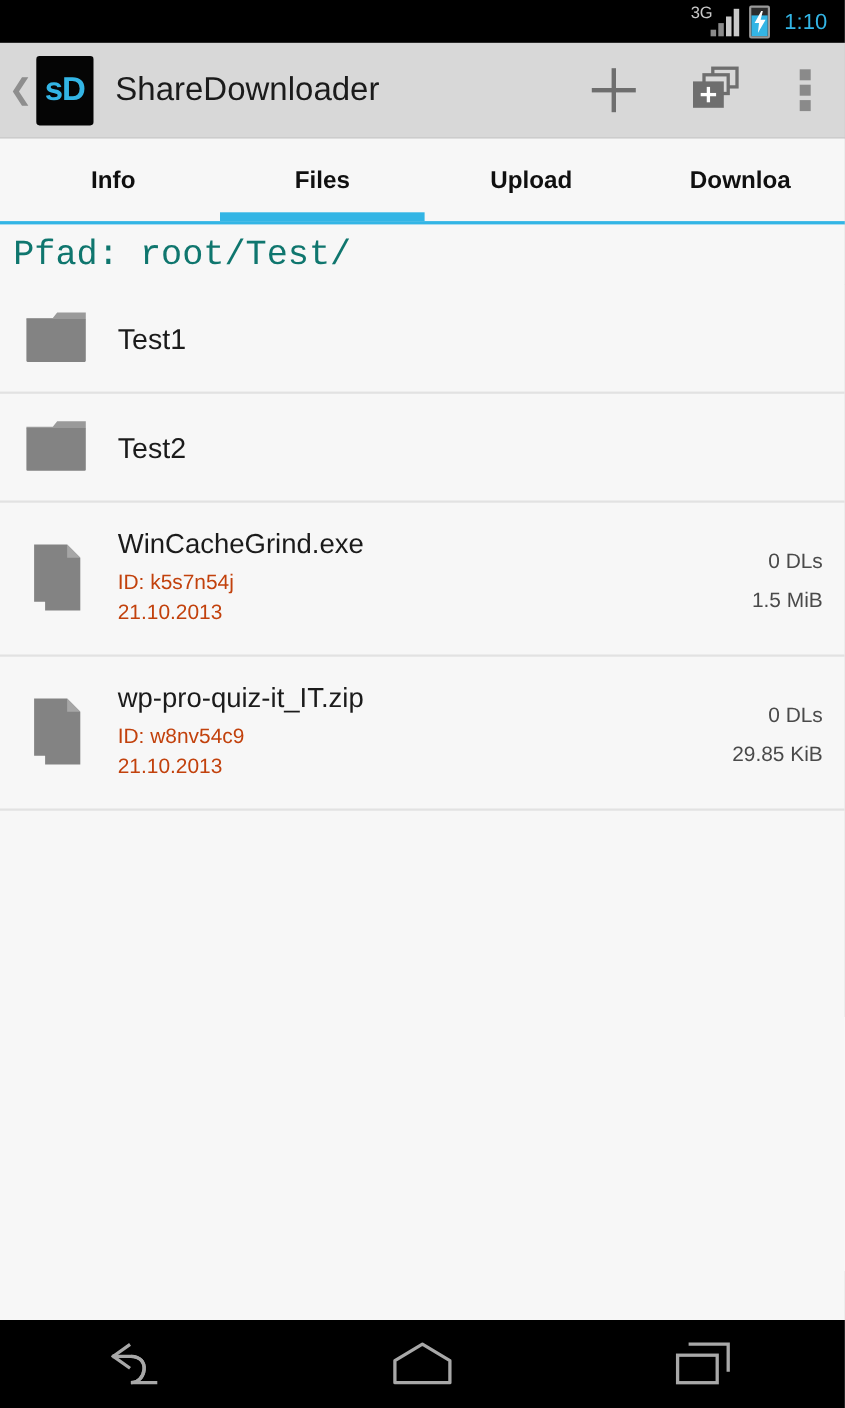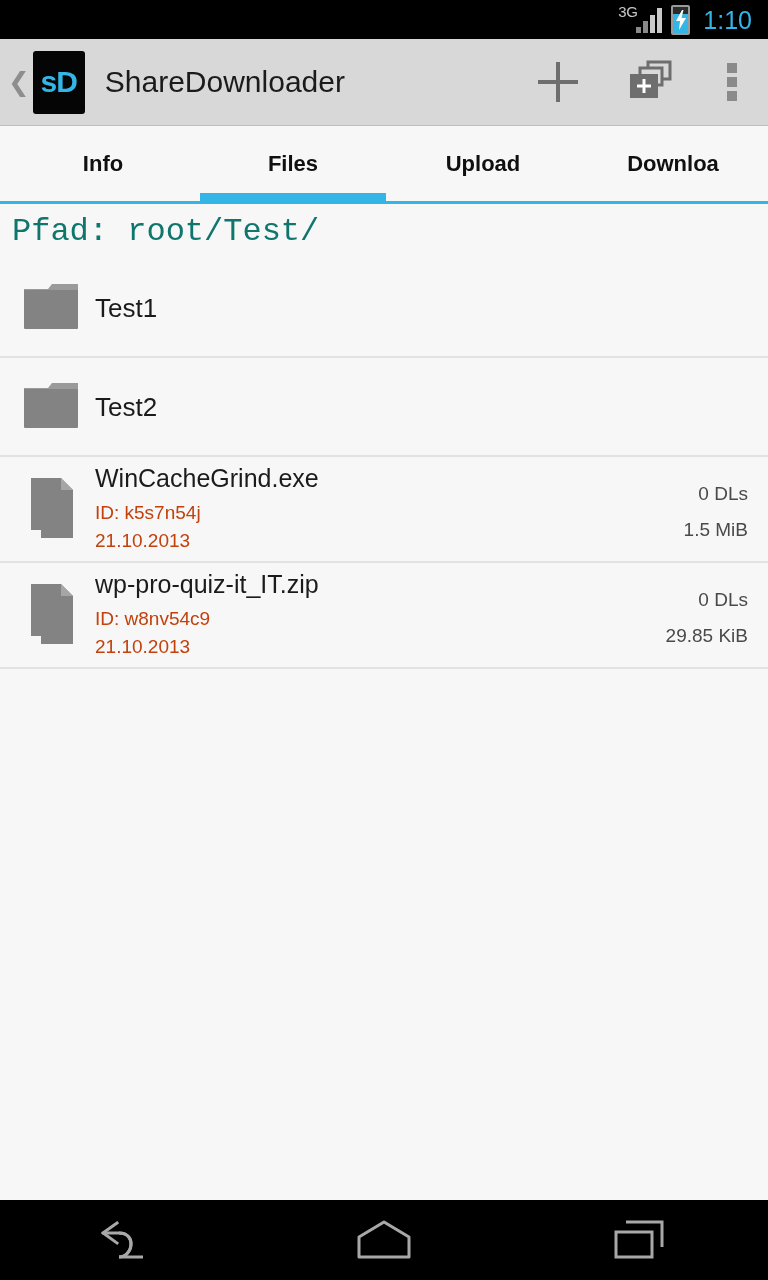--- a/index.html
+++ b/index.html
@@ -99,21 +99,21 @@
     position: absolute;
     left: 50%;
     top: 50%;
     transform: translate(-50%, -50%);
     width: 12px;
     height: 20px;
     z-index: 2;
   }
   .clock {
     color: #33b5e5;
-    font-size: 25px;
+    font-size: 20px;
     line-height: 30px;
     font-family: "Liberation Sans", sans-serif;
     letter-spacing: 0px;
     margin-left: 4px;
   }
 
   
   .action-bar {
     height: 86px;
     background: #d8d8d8;
@@ -230,23 +230,24 @@
     background: #f7f7f7;
     overflow: hidden;
   }
   .list-row {
     display: flex;
     align-items: center;
     padding: 0 20px 0 10px;
     border-bottom: 2px solid #e2e2e2;
     cursor: pointer;
     box-sizing: border-box;
+    gap: 12px;
   }
   .list-row.folder-row { height: 99px; }
-  .list-row.file-row { height: 106px; }
+  .list-row.file-row { height: 140px; }
 
   .icon-cell {
     width: 85px;
     flex: none;
     display: flex;
     align-items: center;
     justify-content: center;
   }
   .row-main {
     flex: 1 1 auto;

